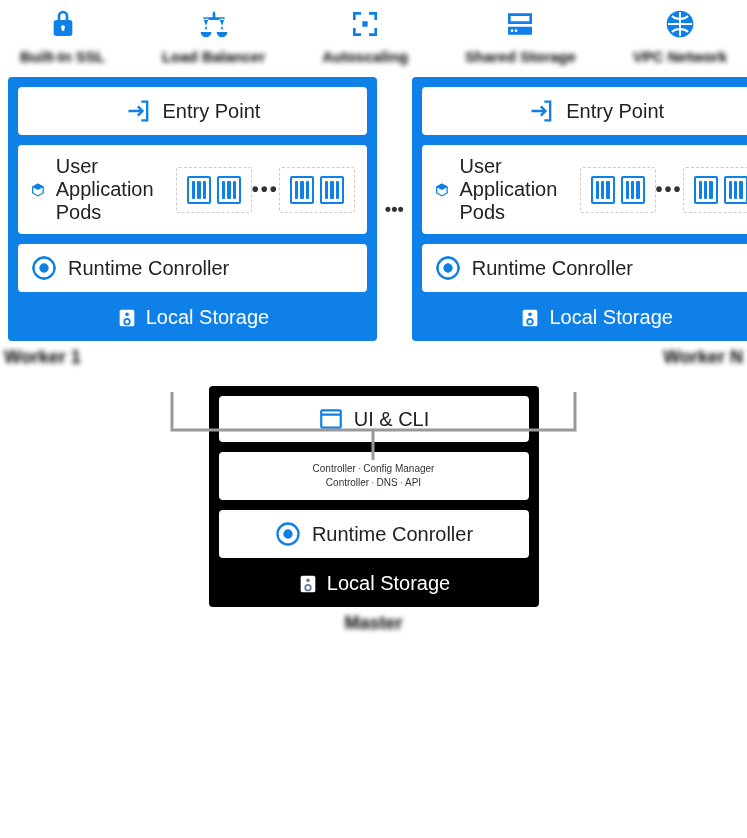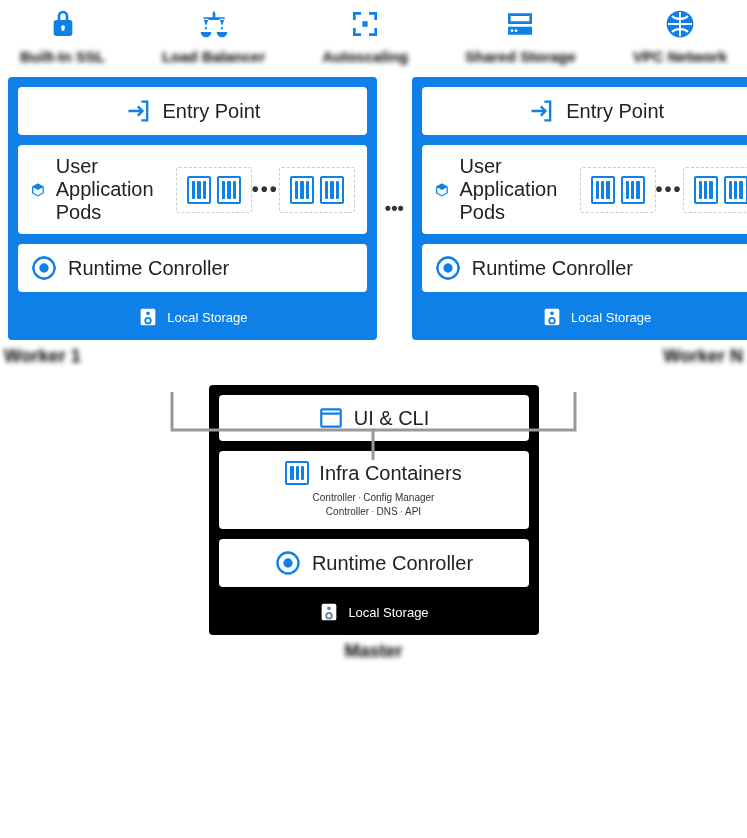--- a/index.html
+++ b/index.html
@@ -106,21 +106,21 @@
     }
     .storage-row {
       display: flex;
       justify-content: center;
       align-items: center;
       gap: 8px;
       padding: 4px 0 2px;
     }
     .storage-label {
       color: #fff;
-      font-size: 13px;
+      font-size: 20px;
     }
     .ellipsis-between {
       font-size: 18px;
       font-weight: 700;
       color: #333;
     }
     .worker-labels {
       display: flex;
       justify-content: space-between;
       padding: 6px 4px 0;
@@ -344,28 +344,20 @@
 
 <div class="master-box">
   <div class="card card-centered">
     <svg class="icon" width="26" height="26" viewBox="0 0 24 24" fill="none" stroke="#0e80e8" stroke-width="2">
         <rect x="3" y="4" width="18" height="16" rx="1"></rect>
         <path d="M3 8h18M6 6h.01M9 6h.01M12 6h.01"></path>
       </svg>
     <span class="card-title">UI &amp; CLI</span>
   </div>
   <div class="card infra-card">
-    <div class="infra-header">
-      <div class="pod-rect" style="width:24px;height:24px">
-          <span></span>
-          <span></span>
-          <span></span>
-        </div>
-      <span class="card-title">Infra Containers</span>
-    </div>
     <div class="infra-sub">
       <span>Controller</span><span class="sep">·</span><span>Config Manager</span><br>
       <span>Controller</span><span class="sep">·</span><span>DNS</span><span class="sep">·</span><span>API</span>
     </div>
   </div>
   <div class="card card-centered">
     <svg class="icon" width="28" height="28" viewBox="0 0 24 24" fill="none" stroke="#0e80e8" stroke-width="2">
         <circle cx="12" cy="12" r="9"></circle>
         <circle cx="12" cy="12" r="3" fill="#0e80e8"></circle>
       </svg>

